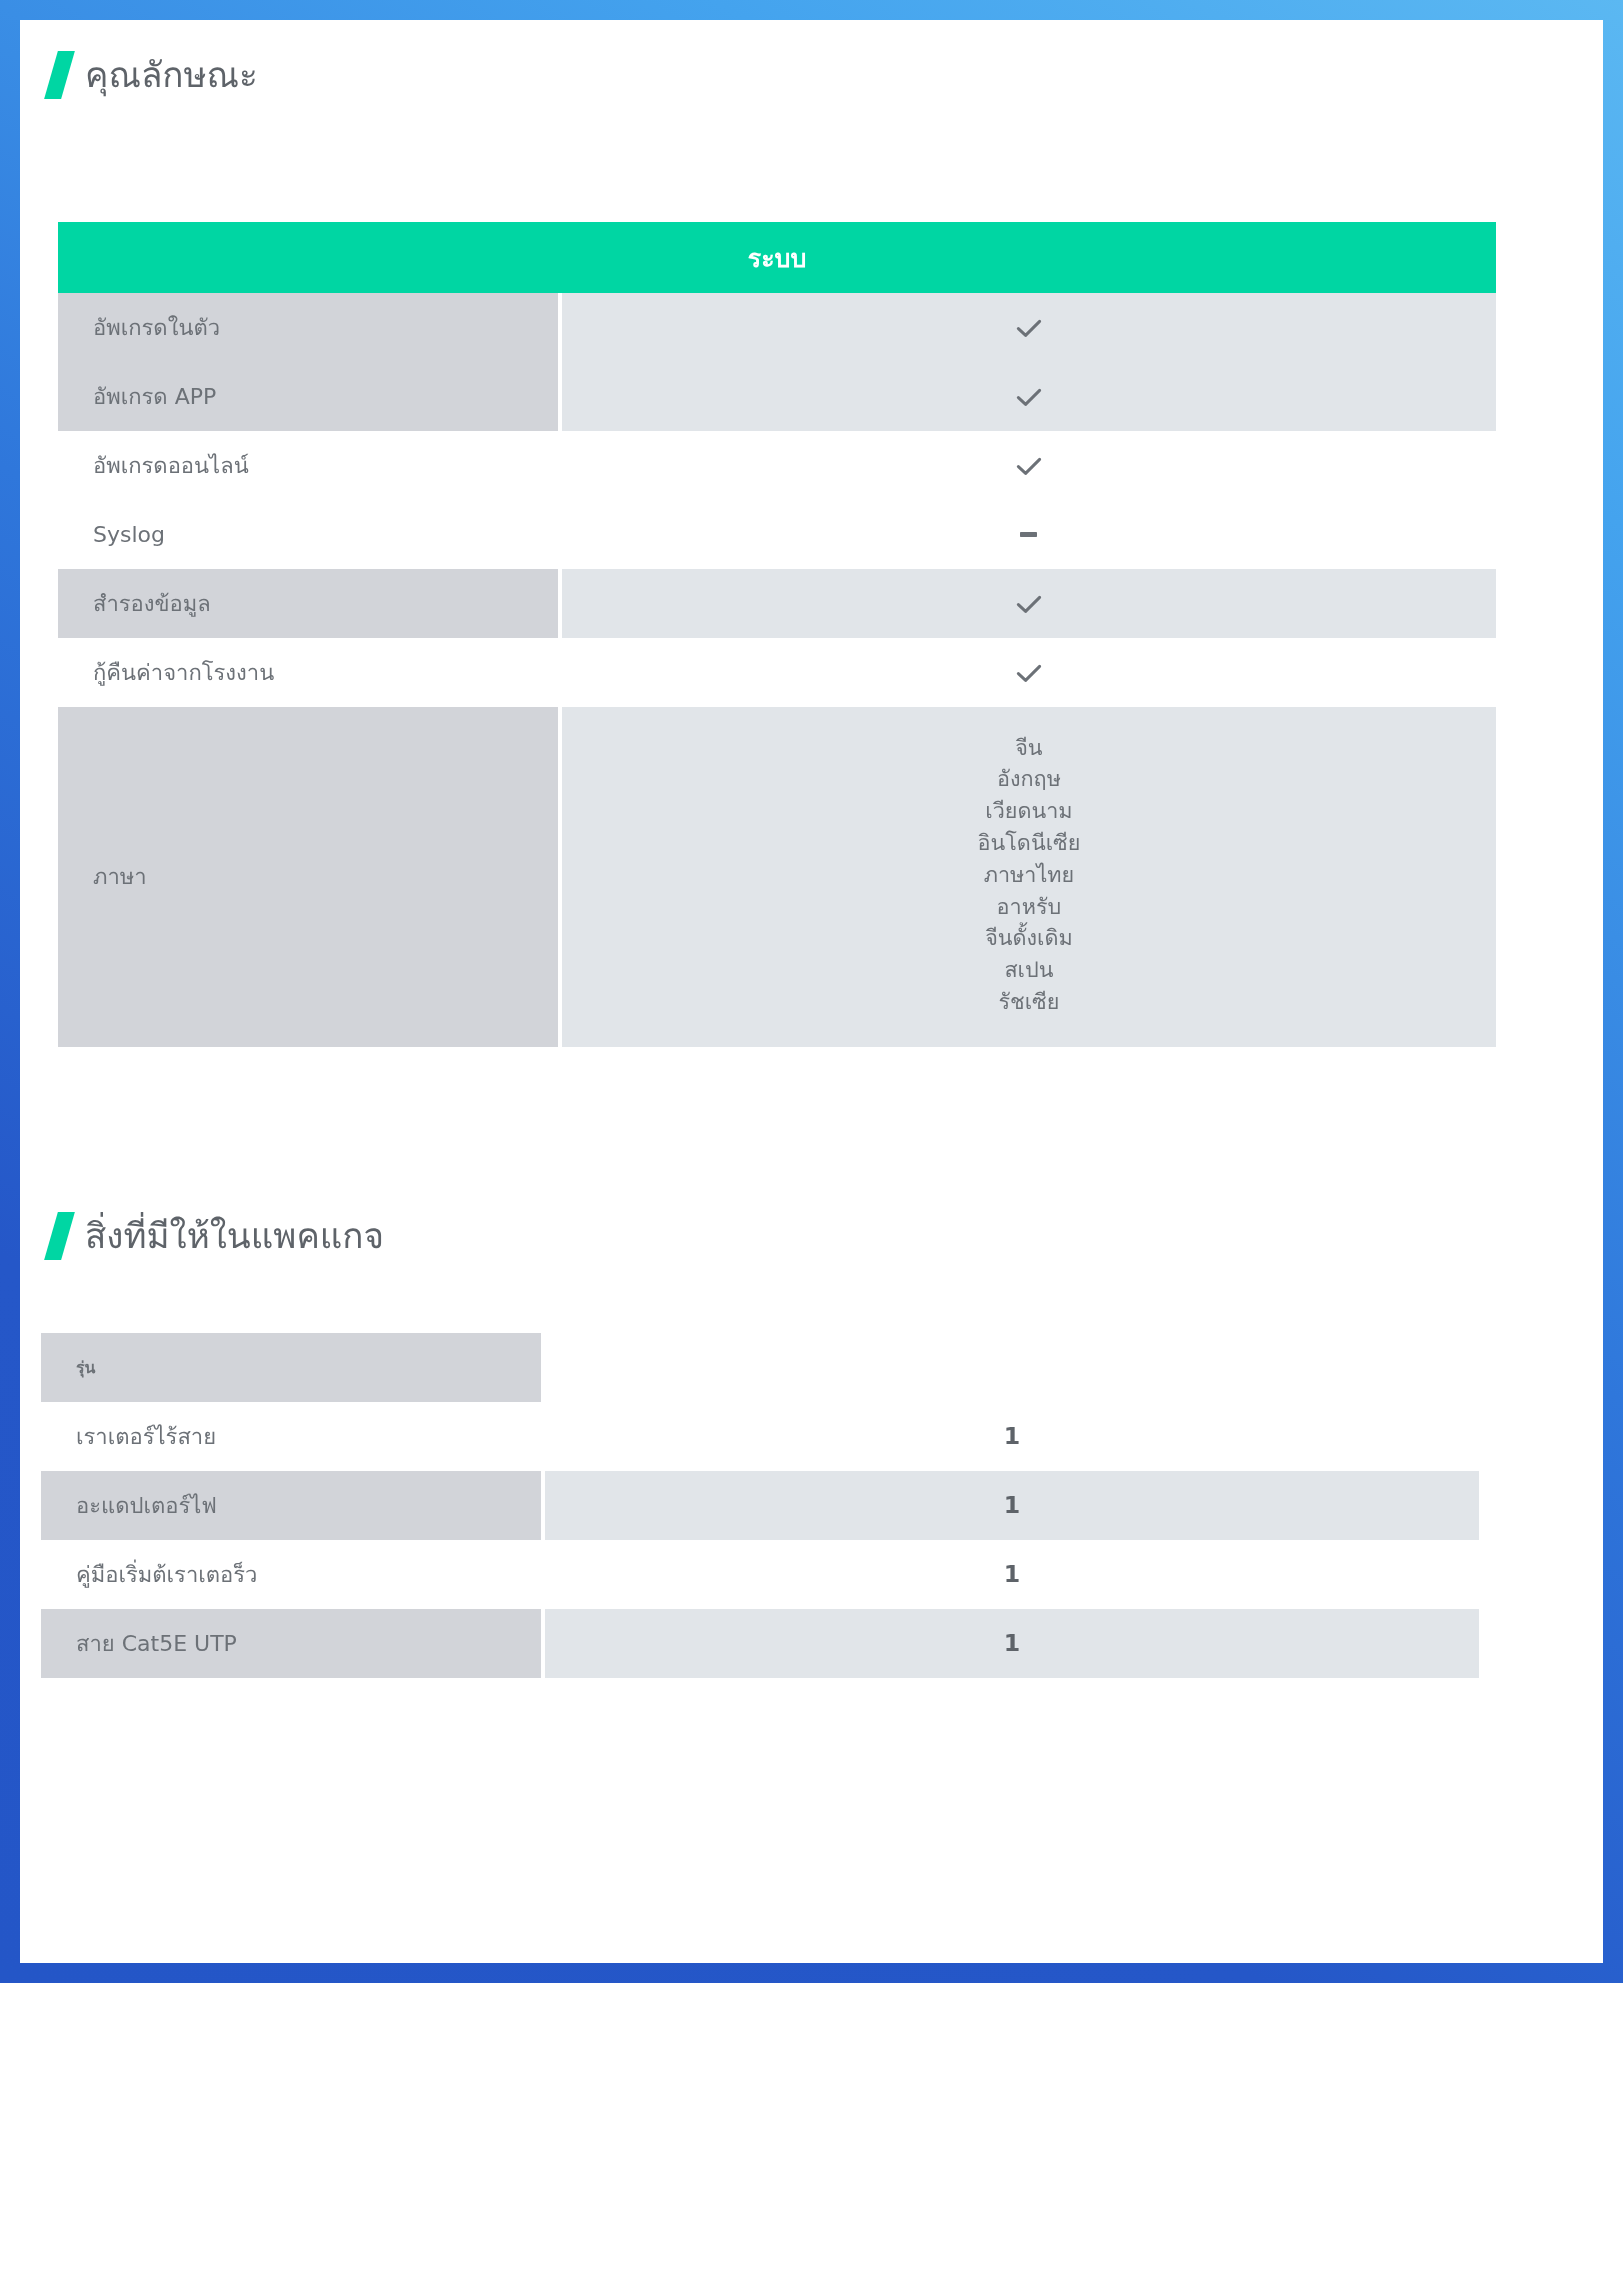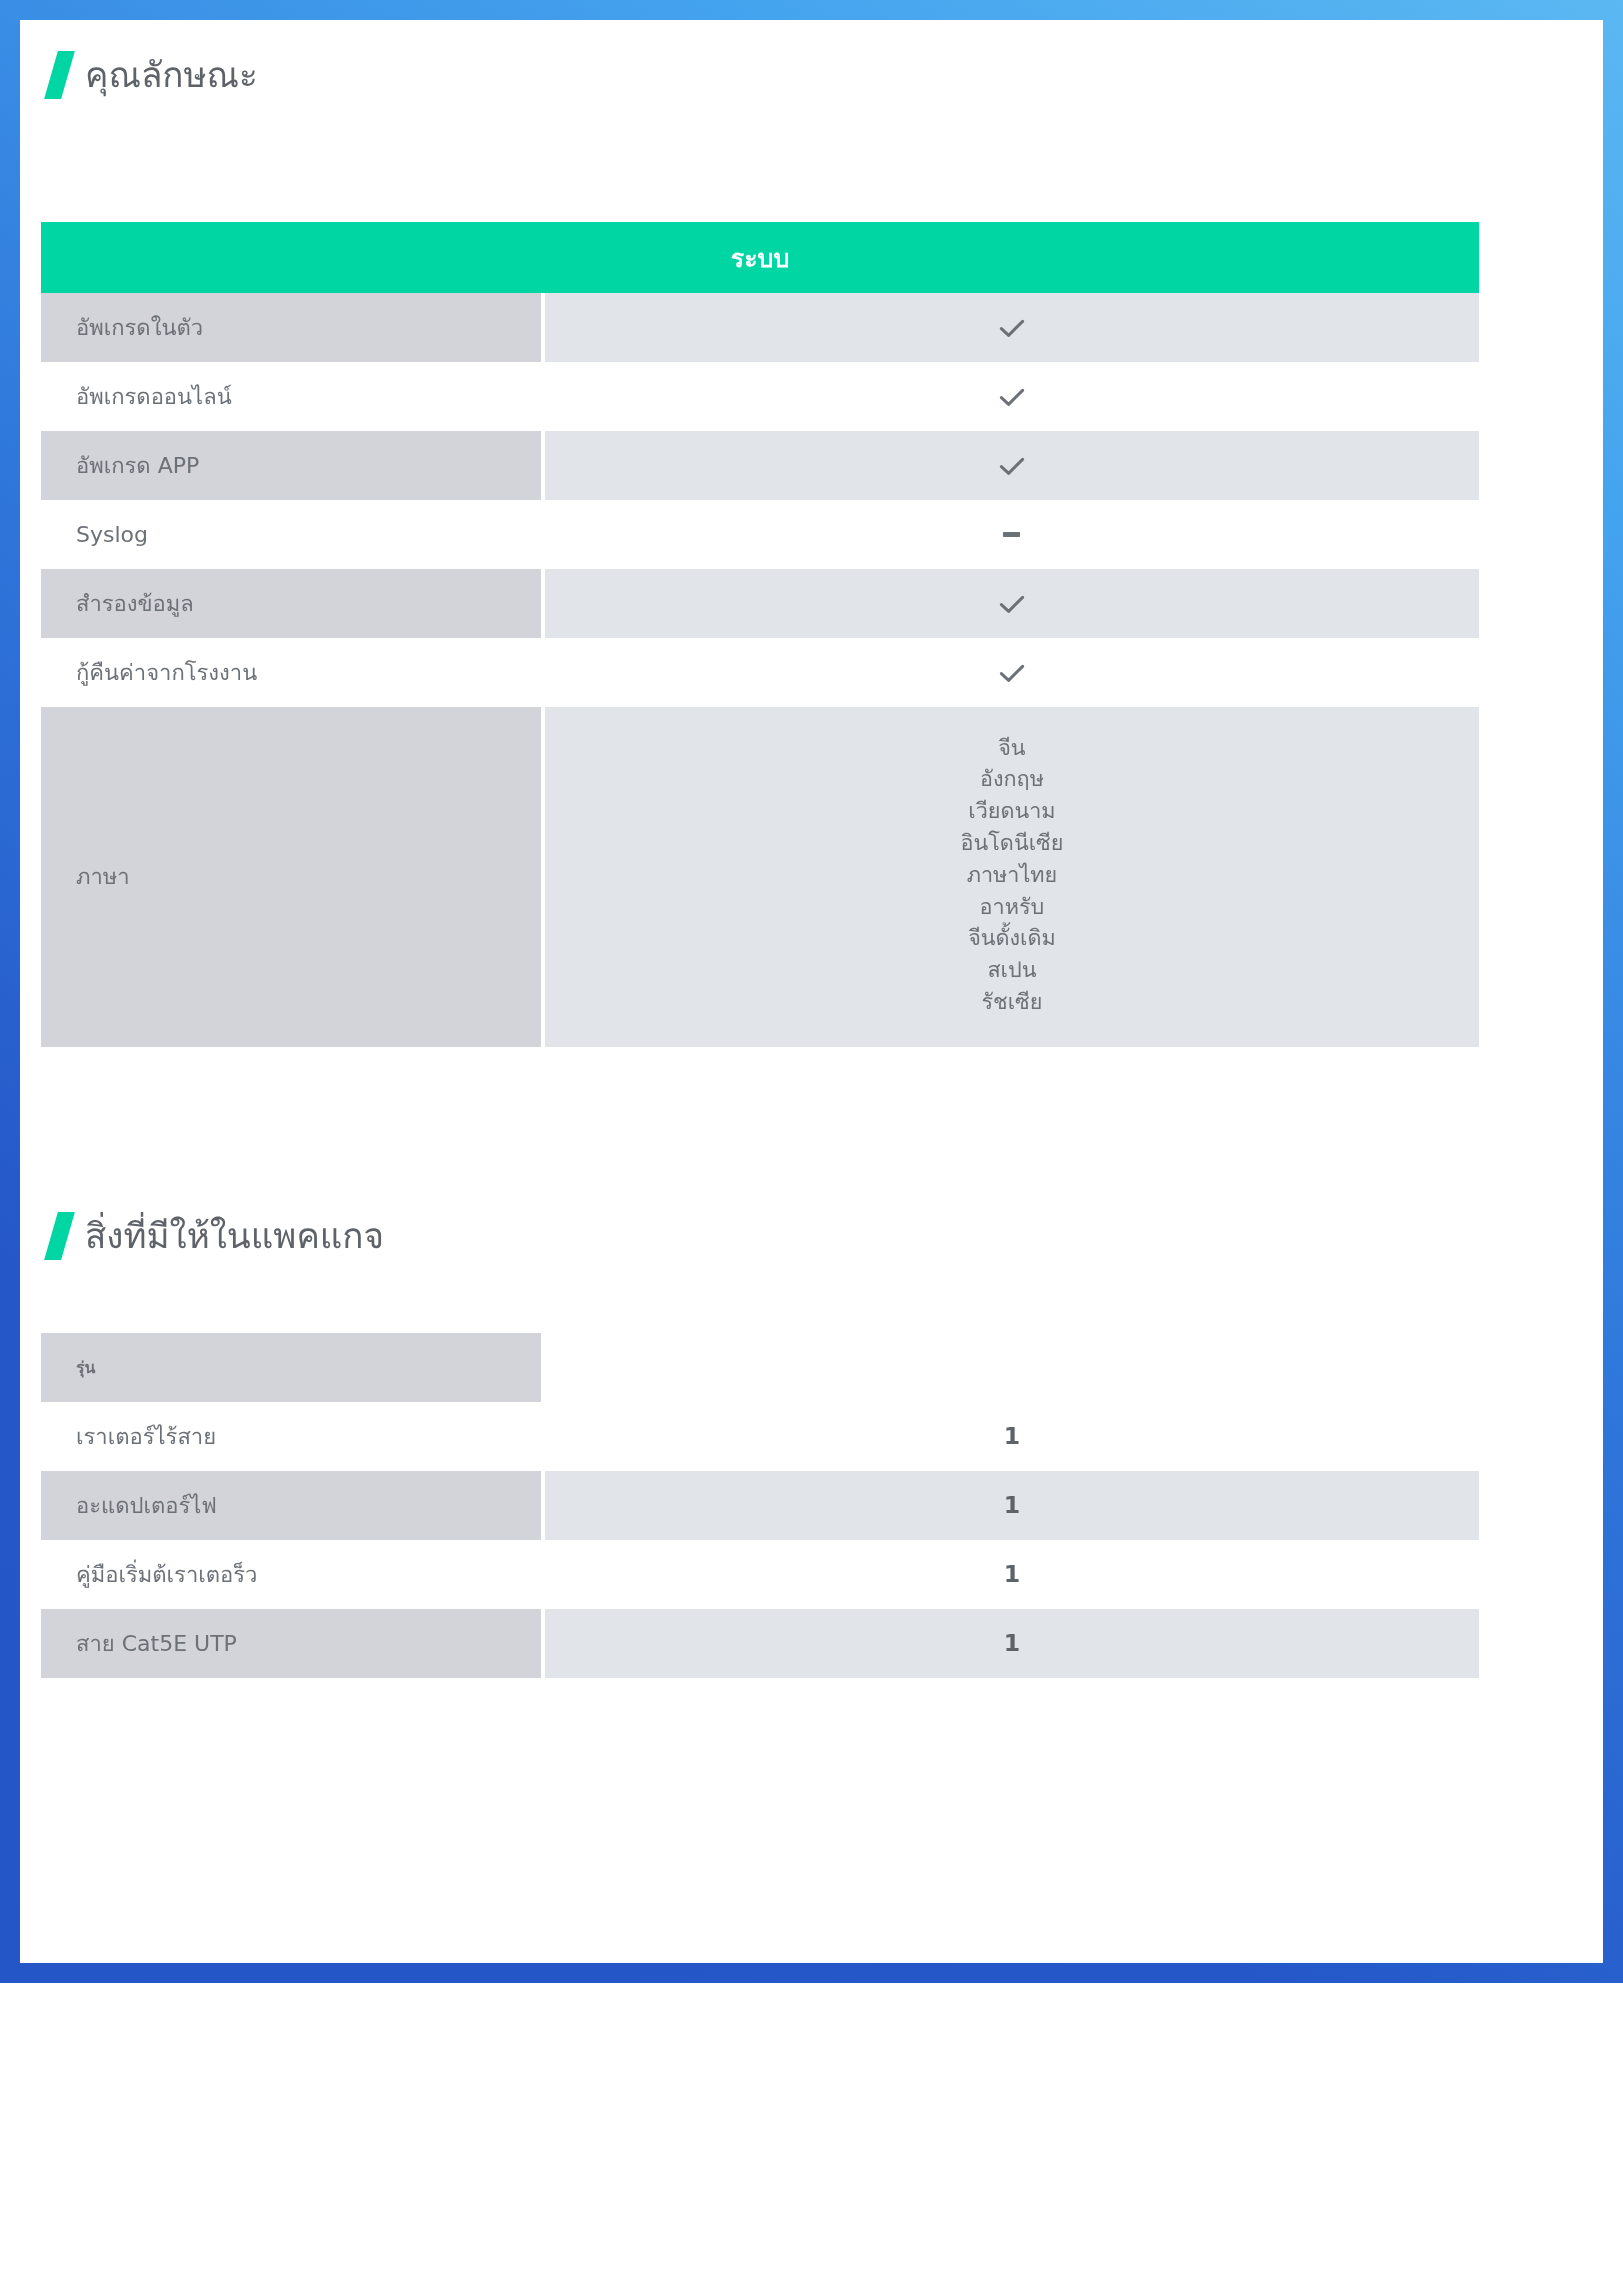--- a/index.html
+++ b/index.html
@@ -156,46 +156,46 @@
 <body>
 
 <div class="page-frame">
   <div class="page-sheet">
 
     <div class="section-heading" style="left:31px; top:31px;">
       <div class="slash-mark"></div>
       <div class="section-title">คุณลักษณะ</div>
     </div>
 
-    <div class="spec-table" style="left:21px; top:202px;">
+    <div class="spec-table" style="left:38px; top:202px;">
 
       <div class="tbl-head-green">
         <span>ระบบ</span>
       </div>
 
       <div class="tbl-row shaded h-sys">
         <div class="cell-label">อัพเกรดในตัว</div>
         <div class="cell-value">
           <svg class="check-icon" viewBox="0 0 24 24" fill="none">
             <path d="M4.5 12.4 L9.6 17.2 L19.5 7.3" stroke="#6C7177" stroke-width="2.1" stroke-linecap="round" stroke-linejoin="round"></path>
           </svg>
         </div>
       </div>
 
+      <div class="tbl-row shaded h-sys">
+        <div class="cell-label">อัพเกรด APP</div>
+        <div class="cell-value">
+          <svg class="check-icon" viewBox="0 0 24 24" fill="none">
+            <path d="M4.5 12.4 L9.6 17.2 L19.5 7.3" stroke="#6C7177" stroke-width="2.1" stroke-linecap="round" stroke-linejoin="round"></path>
+          </svg>
+        </div>
+      </div>
+
       <div class="tbl-row plain h-sys">
         <div class="cell-label">อัพเกรดออนไลน์</div>
-        <div class="cell-value">
-          <svg class="check-icon" viewBox="0 0 24 24" fill="none">
-            <path d="M4.5 12.4 L9.6 17.2 L19.5 7.3" stroke="#6C7177" stroke-width="2.1" stroke-linecap="round" stroke-linejoin="round"></path>
-          </svg>
-        </div>
-      </div>
-
-      <div class="tbl-row shaded h-sys">
-        <div class="cell-label">อัพเกรด APP</div>
         <div class="cell-value">
           <svg class="check-icon" viewBox="0 0 24 24" fill="none">
             <path d="M4.5 12.4 L9.6 17.2 L19.5 7.3" stroke="#6C7177" stroke-width="2.1" stroke-linecap="round" stroke-linejoin="round"></path>
           </svg>
         </div>
       </div>
 
       <div class="tbl-row plain h-sys">
         <div class="cell-label">Syslog</div>
         <div class="cell-value">

